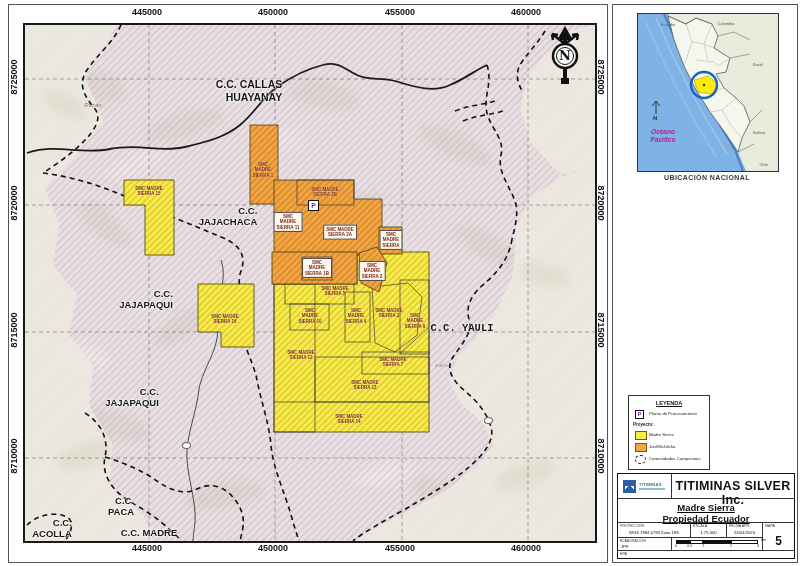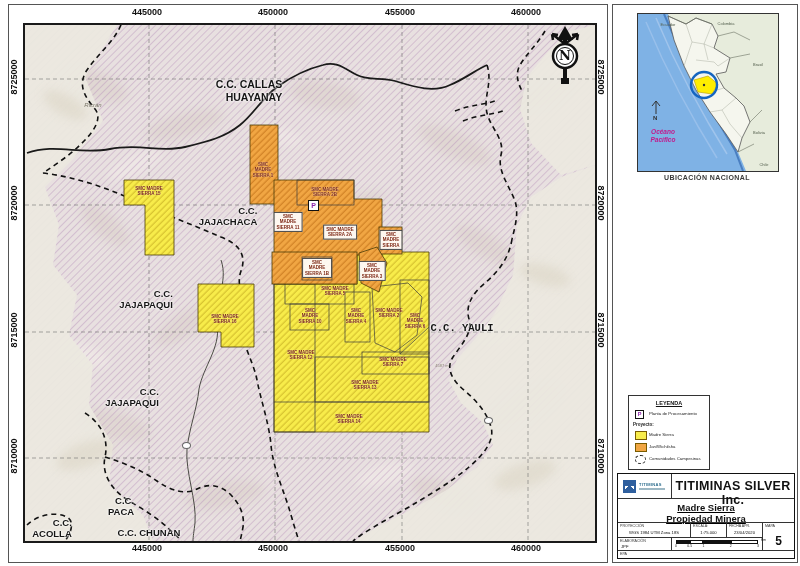--- a/index.html
+++ b/index.html
@@ -216,21 +216,21 @@
 HUAYANAY</div>
     <div class="com" style="left:203px;top:191px;">C.C.
 JAJACHACA</div>
     <div class="com" style="left:121px;top:274px;">C.C.
 JAJAPAQUI</div>
     <div class="com" style="left:107px;top:372px;">C.C.
 JAJAPAQUI</div>
     <div class="com big" style="left:437px;top:303px;font-family:Liberation Mono, monospace;">C.C. YAULI</div>
     <div class="com" style="left:96px;top:481px;">C.C.
 PACA</div>
-    <div class="com" style="left:124px;top:508px;">C.C. CHUNAN</div>
+    <div class="com" style="left:124px;top:508px;">C.C. MADRE</div>
     <div class="com" style="left:27px;top:503px;">C.C.
 ACOLLA</div>
     <div class="place" style="left:68px;top:80px;">Ricrán</div>
     <div class="elev" style="left:417px;top:340px;">4587 m</div>
 
     <div class="clabel" style="left:238px;top:145px;">SMC
 MADRE
 SIERRA 1</div>
     <div class="clabel" style="left:300px;top:167px;">SMC MADRE
 SIERRA 2B</div>
@@ -351,21 +351,21 @@
       <div class="logo-sq"></div>
       <div class="logo-txt">TITIMINAS</div>
       <div class="logo-bar"></div>
     </div>
     <div class="cell noR" style="left:54px;top:0;width:122px;height:25px;">
       <div class="company">TITIMINAS SILVER Inc.</div>
     </div>
 
     <div class="cell noR" style="left:0;top:25px;width:176px;height:24px;">
       <div class="ptitle">Madre Sierra</div>
-      <div class="ptitle" style="margin-top:0;">Propiedad Minera</div>
+      <div class="ptitle" style="margin-top:0;">Propiedad Ecuador</div>
     </div>
 
     <div class="cell" style="left:0;top:49px;width:73px;height:15px;">
       <div class="flabel">PROYECCIÓN</div>
       <div class="fvalue">WGS 1984 UTM Zona 18S</div>
     </div>
     <div class="cell" style="left:73px;top:49px;width:36px;height:15px;">
       <div class="flabel">ESCALA:</div>
       <div class="fvalue">1:75.000</div>
     </div>

